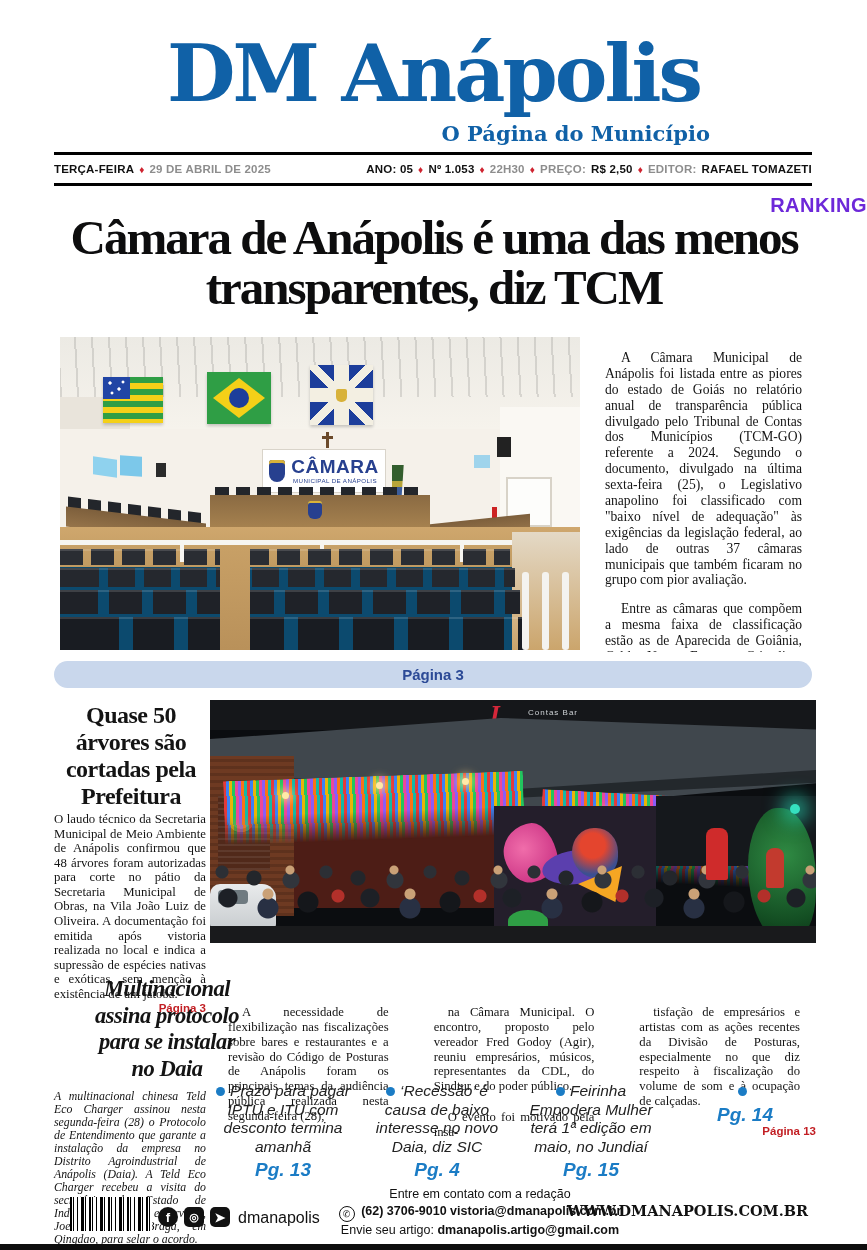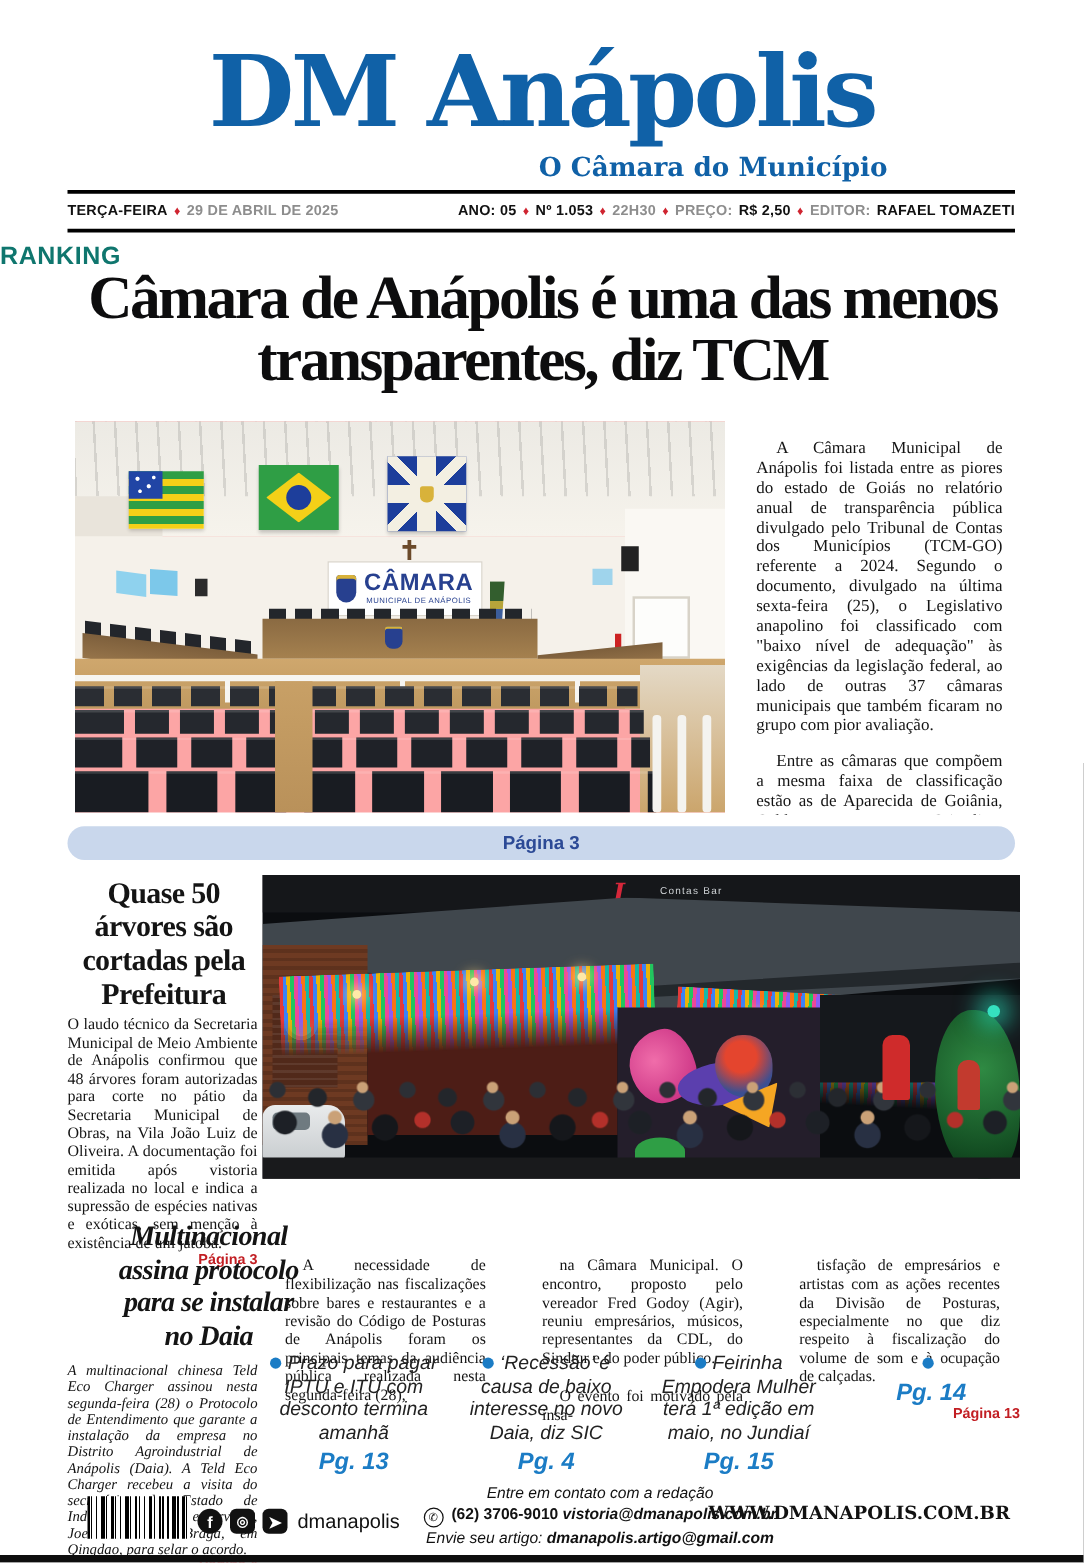--- a/index.html
+++ b/index.html
@@ -16,33 +16,33 @@
   
   .datebar{top:152px;left:54px;width:758px;height:28px;border-top:3px solid #000;
         border-bottom:3px solid #000;display:flex;align-items:center;justify-content:space-between;
         font-family:"Liberation Sans",sans-serif;font-size:11.5px;letter-spacing:.2px;}
   .datebar .grp{display:flex;align-items:center;gap:5px;white-space:nowrap;}
   .datebar .b{font-weight:bold;color:#111;}
   .datebar .g{color:#8d8d8d;font-weight:bold;}
   .diamond{color:#cf2430;font-size:10px;}
 
   
-  .kicker{top:194px;left:0;width:100%;text-align:left;font-family:"Liberation Sans",sans-serif;
-        font-weight:bold;font-size:20px;color:#0f766e;letter-spacing:.5px;}
+  .kicker{top:194px;left:0;width:100%;text-align:right;font-family:"Liberation Sans",sans-serif;
+        font-weight:bold;font-size:20px;color:#6d28d9;letter-spacing:.5px;}
   .headline{top:213px;left:50px;width:768px;text-align:center;font-weight:bold;font-size:49px;
         line-height:1.02;letter-spacing:-2px;color:#0d0d0e;}
   .maincol{top:337px;left:592px;width:223px;height:315px;overflow:hidden;text-align:justify;
         font-size:13.6px;line-height:1.17;}
   .maincol p{margin:13px;text-indent:16px;}
   .pill{top:661px;left:54px;width:758px;height:27px;background:#c9d7ec;border-radius:14px;
         display:flex;align-items:center;justify-content:center;font-family:"Liberation Sans",sans-serif;
         font-weight:bold;font-size:15px;color:#2c4a96;}
 
   
-  .photo1{top:337px;left:60px;width:520px;height:313px;background:#fca5a5;overflow:hidden;}
+  .photo1{top:337px;left:60px;width:520px;height:313px;background:#0c4a6e;overflow:hidden;}
   .p1-ceiling{top:0;left:0;width:100%;height:92px;
         background:linear-gradient(180deg,#eceae4,#f6f3ec),
         repeating-linear-gradient(90deg,rgba(120,118,110,.28) 0 2px,transparent 2px 24px);}
   .p1-ceiling2{top:0;left:0;width:100%;height:60px;
         background:repeating-linear-gradient(87deg,rgba(90,90,88,.18) 0 2px,transparent 2px 17px);}
   .p1-backwall{top:92px;left:0;width:100%;height:100px;background:#f5f1ea;}
   .p1-leftwall{top:60px;left:0;width:70px;height:150px;background:#e9e4db;}
   .p1-rightwall{top:70px;left:440px;width:80px;height:160px;background:#faf8f3;}
   .p1-door{top:140px;left:446px;width:42px;height:46px;background:#fdfdfb;border:2px solid #d8d3c8;}
   .p1-ext{top:170px;left:432px;width:5px;height:12px;background:#c22;}
@@ -196,34 +196,34 @@
         #000 11px 14px,#fff 14px 15px,#000 15px 16px,#fff 16px 19px);}
   .socials{top:1207px;left:158px;display:flex;gap:6px;align-items:center;}
   .soc{width:20px;height:20px;background:#111;border-radius:5px;color:#fff;display:flex;
         align-items:center;justify-content:center;font-family:"Liberation Sans",sans-serif;
         font-weight:bold;font-size:13px;}
   .soc.fb{border-radius:50%;}
   .soc.ig{font-size:11px;}
   .handle{top:1209px;left:238px;font-family:"Liberation Sans",sans-serif;font-size:16px;color:#111;}
   .contact{top:1186px;left:300px;width:360px;text-align:center;font-family:"Liberation Sans",sans-serif;
         font-size:12.5px;line-height:1.35;color:#111;}
-  .contact .it{font-style:italic;}
+  .contact .it{}
   .contact .b{font-weight:bold;}
   .wa{display:inline-flex;width:14px;height:14px;border:1.5px solid #111;border-radius:50%;
         align-items:center;justify-content:center;font-size:9px;vertical-align:-2px;margin-right:3px;}
   .website{top:1202px;right:59px;font-family:"DejaVu Serif",serif;font-weight:bold;font-size:14.5px;color:#111;}
   .botrule{top:1244px;left:0px;width:867px;height:6px;background:#0e0e0e;}
 </style>
 </head>
 <body>
 
 <div class="page">
 
   <div class="abs logo">DM Anápolis</div>
-  <div class="abs tagline">O Câmara do Município</div>
+  <div class="abs tagline">O Página do Município</div>
 
   <div class="abs datebar">
     <div class="grp">
       <span class="b">TERÇA-FEIRA</span>
       <span class="diamond">♦</span>
       <span class="g">29 DE ABRIL DE 2025</span>
     </div>
     <div class="grp">
       <span class="b">ANO: 05</span>
       <span class="diamond">♦</span>

